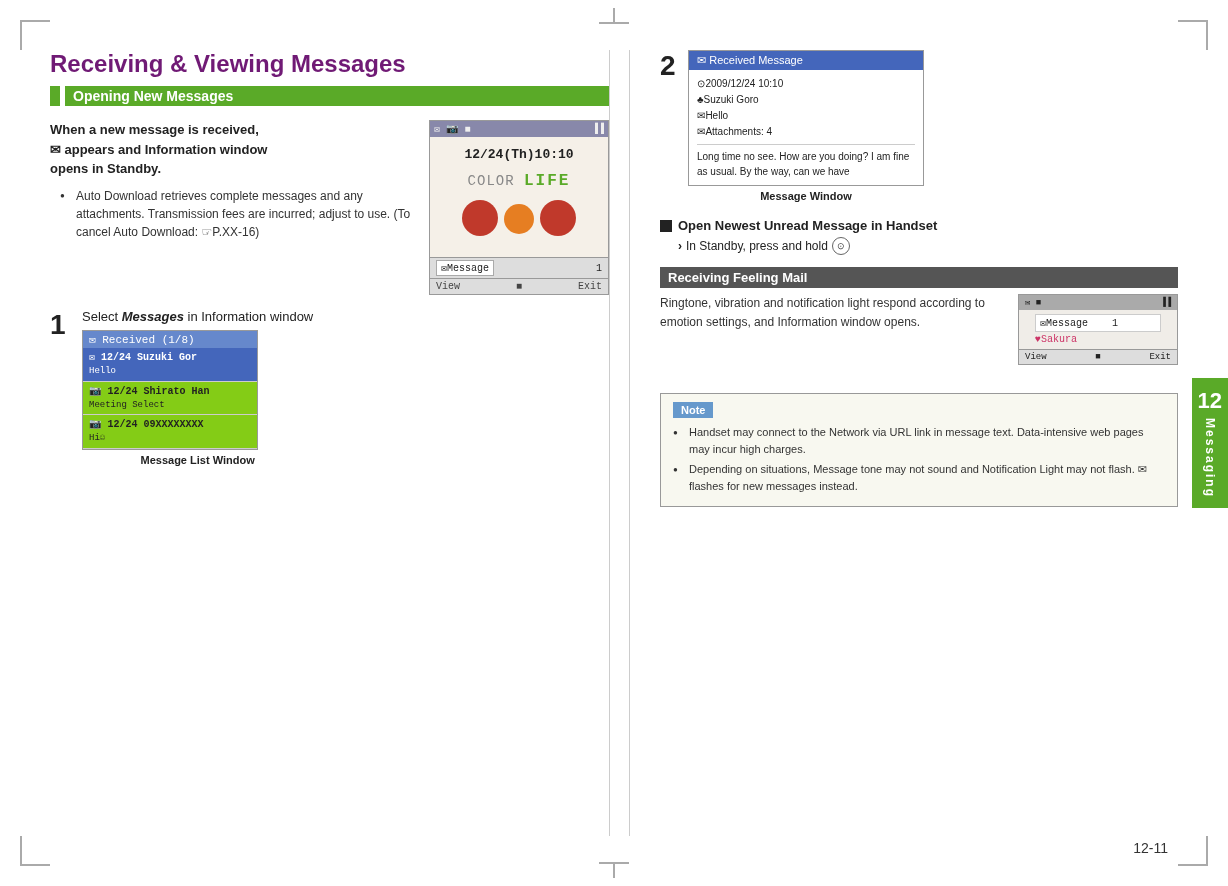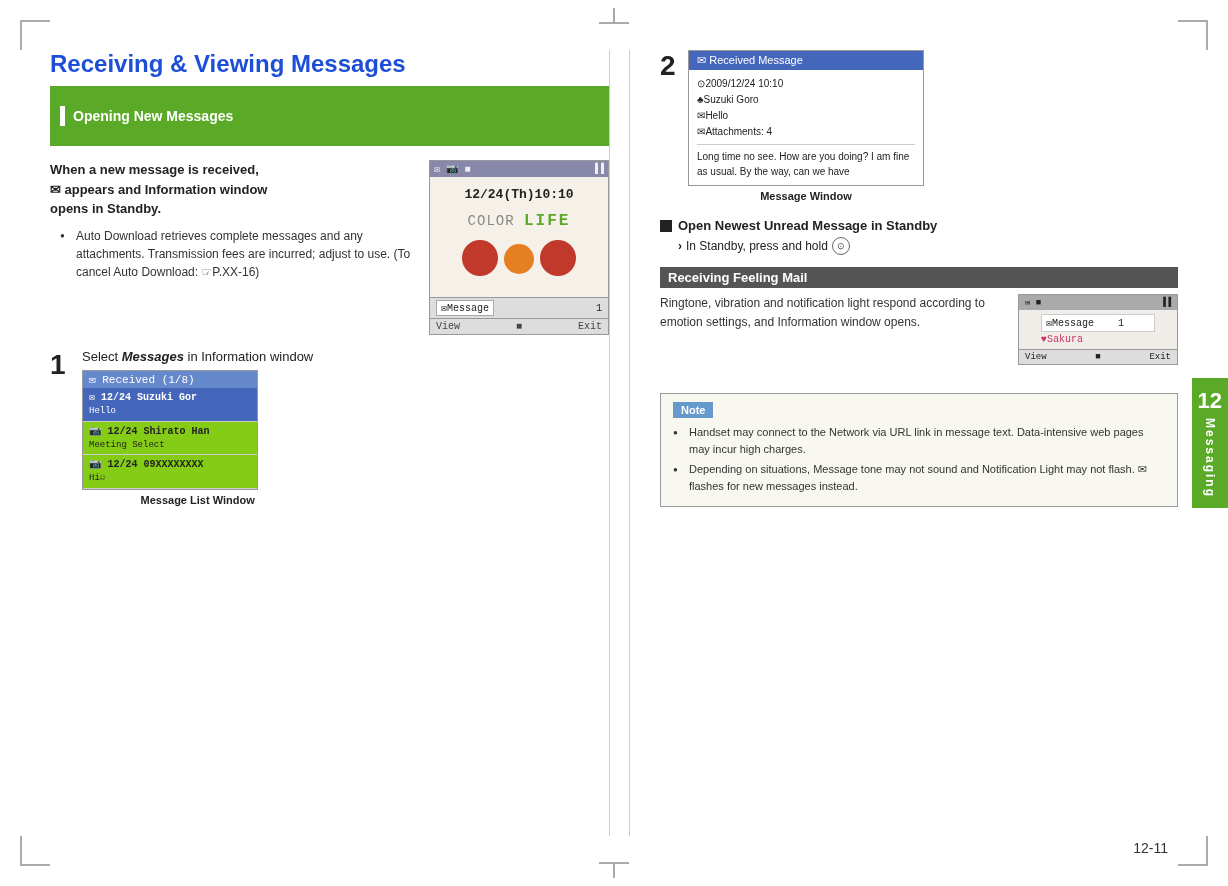--- a/index.html
+++ b/index.html
@@ -60,31 +60,31 @@
     
     .right-col {
       flex: 1;
       padding-left: 30px;
     }
 
     
     .page-title {
       font-size: 24px;
       font-weight: bold;
-      color: #1d4ed8;
+      color: #701a75;
       margin-bottom: 8px;
     }
 
     
     .section-header {
       background: #5aaa28;
       color: #fff;
       font-weight: bold;
       font-size: 14px;
-      padding: 20px 10px;
+      padding: 0 10px;
       margin-bottom: 14px;
       display: flex;
       align-items: center;
     }
     .section-header-bar {
       width: 5px;
       height: 20px;
       background: #fff;
       margin-right: 8px;
     }
@@ -368,21 +368,21 @@
     }
     .feeling-phone .fp-header {
       background: #aaa;
       padding: 2px 6px;
       display: flex;
       justify-content: space-between;
       font-size: 9px;
     }
     .feeling-phone .fp-body {
       background: #f0ede8;
-      padding: 4px 22px;
+      padding: 4px 16px;
       display: flex;
       flex-direction: column;
       gap: 2px;
       font-family: Liberation Mono, monospace;
     }
     .feeling-phone .fp-msg {
       background: #fff;
       border: 1px solid #ccc;
       padding: 2px 4px;
       font-size: 10px;
@@ -630,21 +630,21 @@
             <div class="recv-msg">Long time no see. How are you doing? I am fine as usual. By the way, can we have</div>
           </div>
         </div>
         <p class="caption">Message Window</p>
       </div>
     </div>
 
     <div class="open-newest-section">
       <div class="open-newest-title">
         <span class="black-square"></span>
-        <span>Open Newest Unread Message in Standby</span>
+        <span>Open Newest Unread Message in Handset</span>
       </div>
       <div class="open-newest-sub">
         <span class="arrow-right">›</span>
         <span>In Standby, press and hold </span>
         <span class="btn-circle">⊙</span>
       </div>
     </div>
 
     <div class="feeling-mail-section">
       <div class="feeling-mail-header">Receiving Feeling Mail</div>

